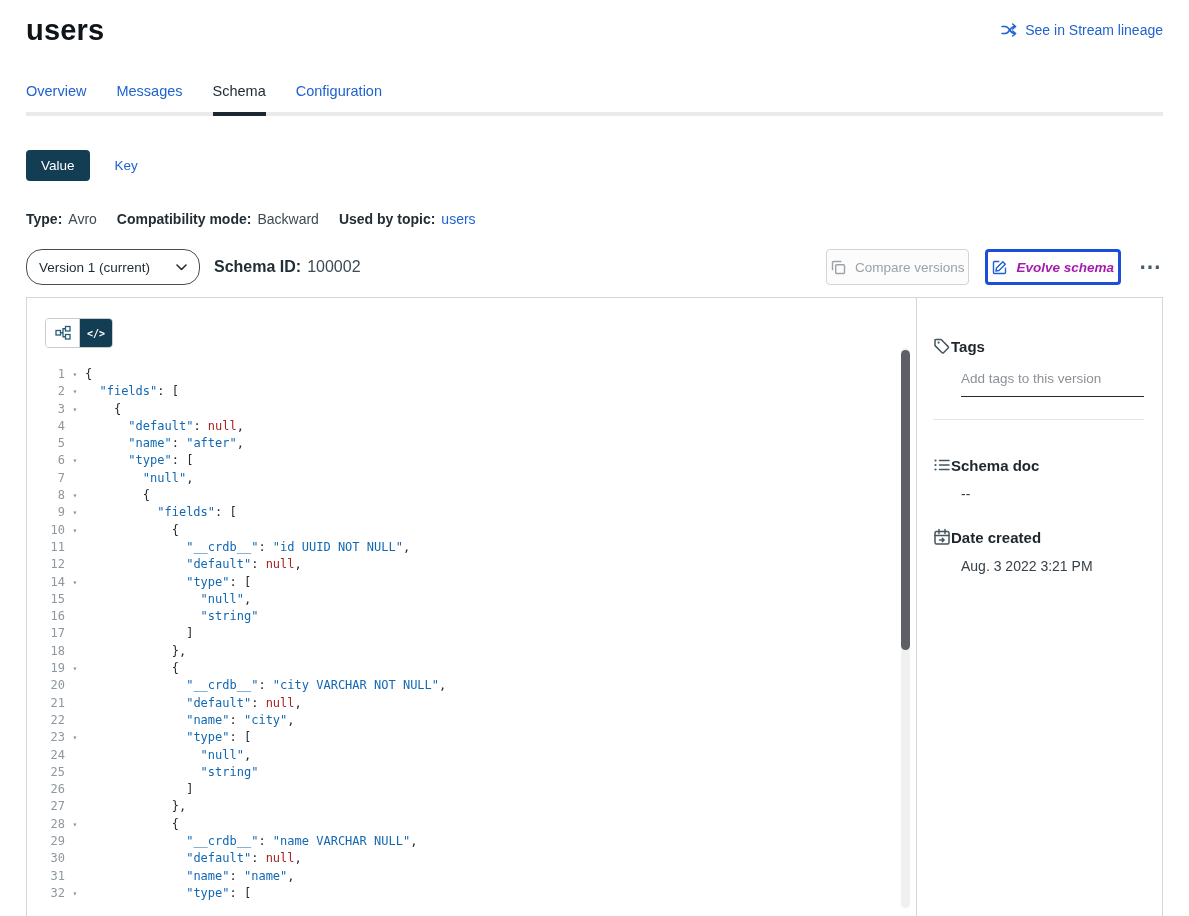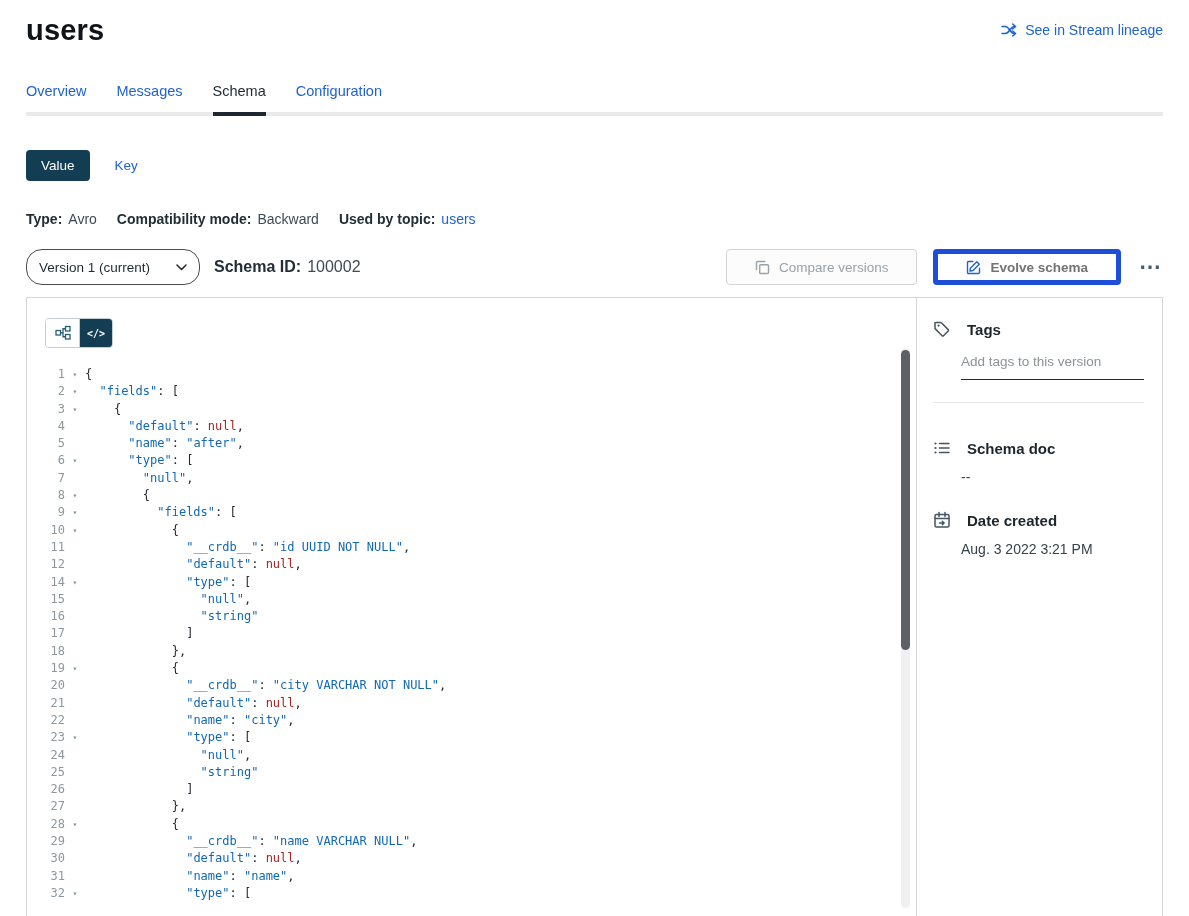--- a/index.html
+++ b/index.html
@@ -23,23 +23,23 @@
 
   .meta { margin-top: 30px; font-size: 14px; display: flex; align-items: center; }
   .lbl { font-weight: 700; color: #222e35; }
   .val { color: #3e4b54; margin-left: 6px; margin-right: 20px; }
   a.link { color: #1f62d0; cursor: pointer; text-decoration: none; }
 
   .vbar { margin-top: 22px; display: flex; align-items: center; }
   .select { width: 174px; height: 36px; border: 1px solid #4c4c4c; border-radius: 16px; display: flex; align-items: center; justify-content: space-between; padding: 0 12px; font-size: 13.5px; cursor: pointer; background: #fff; color: #1c2b33; }
   .sid { margin-left: 14px; }
   .vbar-right { margin-left: auto; display: flex; align-items: center; gap: 16px; }
-  .btn { height: 36px; display: flex; align-items: center; gap: 9px; padding: 0 28px; border-radius: 4px; font-family: inherit; font-size: 13.5px; cursor: pointer; background: #fff; }
+  .btn { height: 36px; display: flex; align-items: center; gap: 9px; padding: 0 4px; border-radius: 4px; font-family: inherit; font-size: 13.5px; cursor: pointer; background: #fff; }
   .btn.gray { border: 1px solid #d4d4d4; color: #9aa2a9; background: #fcfcfc; }
-  .btn.blue { border: 5px solid #1d4ed8; color: #737373; font-weight: 700; }
+  .btn.blue { border: 3px solid #1d4ed8; color: #a21caf; font-weight: 700; font-style: italic; }
   .more { border: none; background: none; font-size: 22px; color: #3f5d6b; cursor: pointer; line-height: 1; padding: 0 2px; font-weight: 700; }
 
   .panel { margin-top: 12px; border: 1px solid #d6d6d6; display: flex; height: 620px; }
   .code-area { flex: 1; position: relative; padding-top: 20px; min-width: 0; }
   .toolbar { display: inline-flex; margin-left: 18px; border: 1px solid #c6ccd0; border-radius: 4px; overflow: hidden; }
   .tbtn { width: 33px; height: 28px; display: flex; align-items: center; justify-content: center; background: #fff; border: none; cursor: pointer; }
   .tbtn + .tbtn { border-left: 1px solid #c6ccd0; }
   .tbtn.active { background: #123d52; }
   .cv { color: #fff; font-family: "DejaVu Sans Mono", monospace; font-size: 10px; font-weight: 700; }
 
@@ -50,21 +50,21 @@
   .code-text { white-space: pre; }
   .tok-k { color: #1268b3; }
   .tok-s { color: #1268b3; }
   .tok-n { color: #a82424; }
   .tok-p { color: #24292e; }
 
   .sbar { position: absolute; top: 50px; right: 6px; width: 9px; bottom: 8px; background: #f0f0f0; border-radius: 5px; }
   .sthumb { position: absolute; top: 2px; left: 0; width: 9px; height: 300px; background: #5d6166; border-radius: 5px; }
 
   .side { width: 246px; flex: none; border-left: 1px solid #d6d6d6; padding: 22px 18px 0 16px; }
-  .sec-h { display: flex; align-items: center; gap: 16px; }
+  .sec-h { display: flex; align-items: center; gap: 0; margin-top: 17px; }
   .sec-t { font-size: 15px; font-weight: 700; color: #1d262c; }
   .sec-b { margin-left: 28px; margin-top: 10px; }
   .tags-input { width: 100%; border: none; border-bottom: 1px solid #272b2e; font-family: inherit; font-size: 13.5px; padding: 6px 0 10px; color: #4d7c0f; outline: none; background: transparent; }
   .tags-input::placeholder { color: #8d9297; }
   .divider { border-top: 1px solid #e5e5e5; margin-top: 22px; }
   .sec-doc { margin-top: 36px; }
   .sec-date { margin-top: 26px; }
   .sec-v { margin-left: 28px; margin-top: 12px; font-size: 14px; color: #37424a; }
   .ic { display: inline-flex; align-items: center; justify-content: center; }
 </style>

